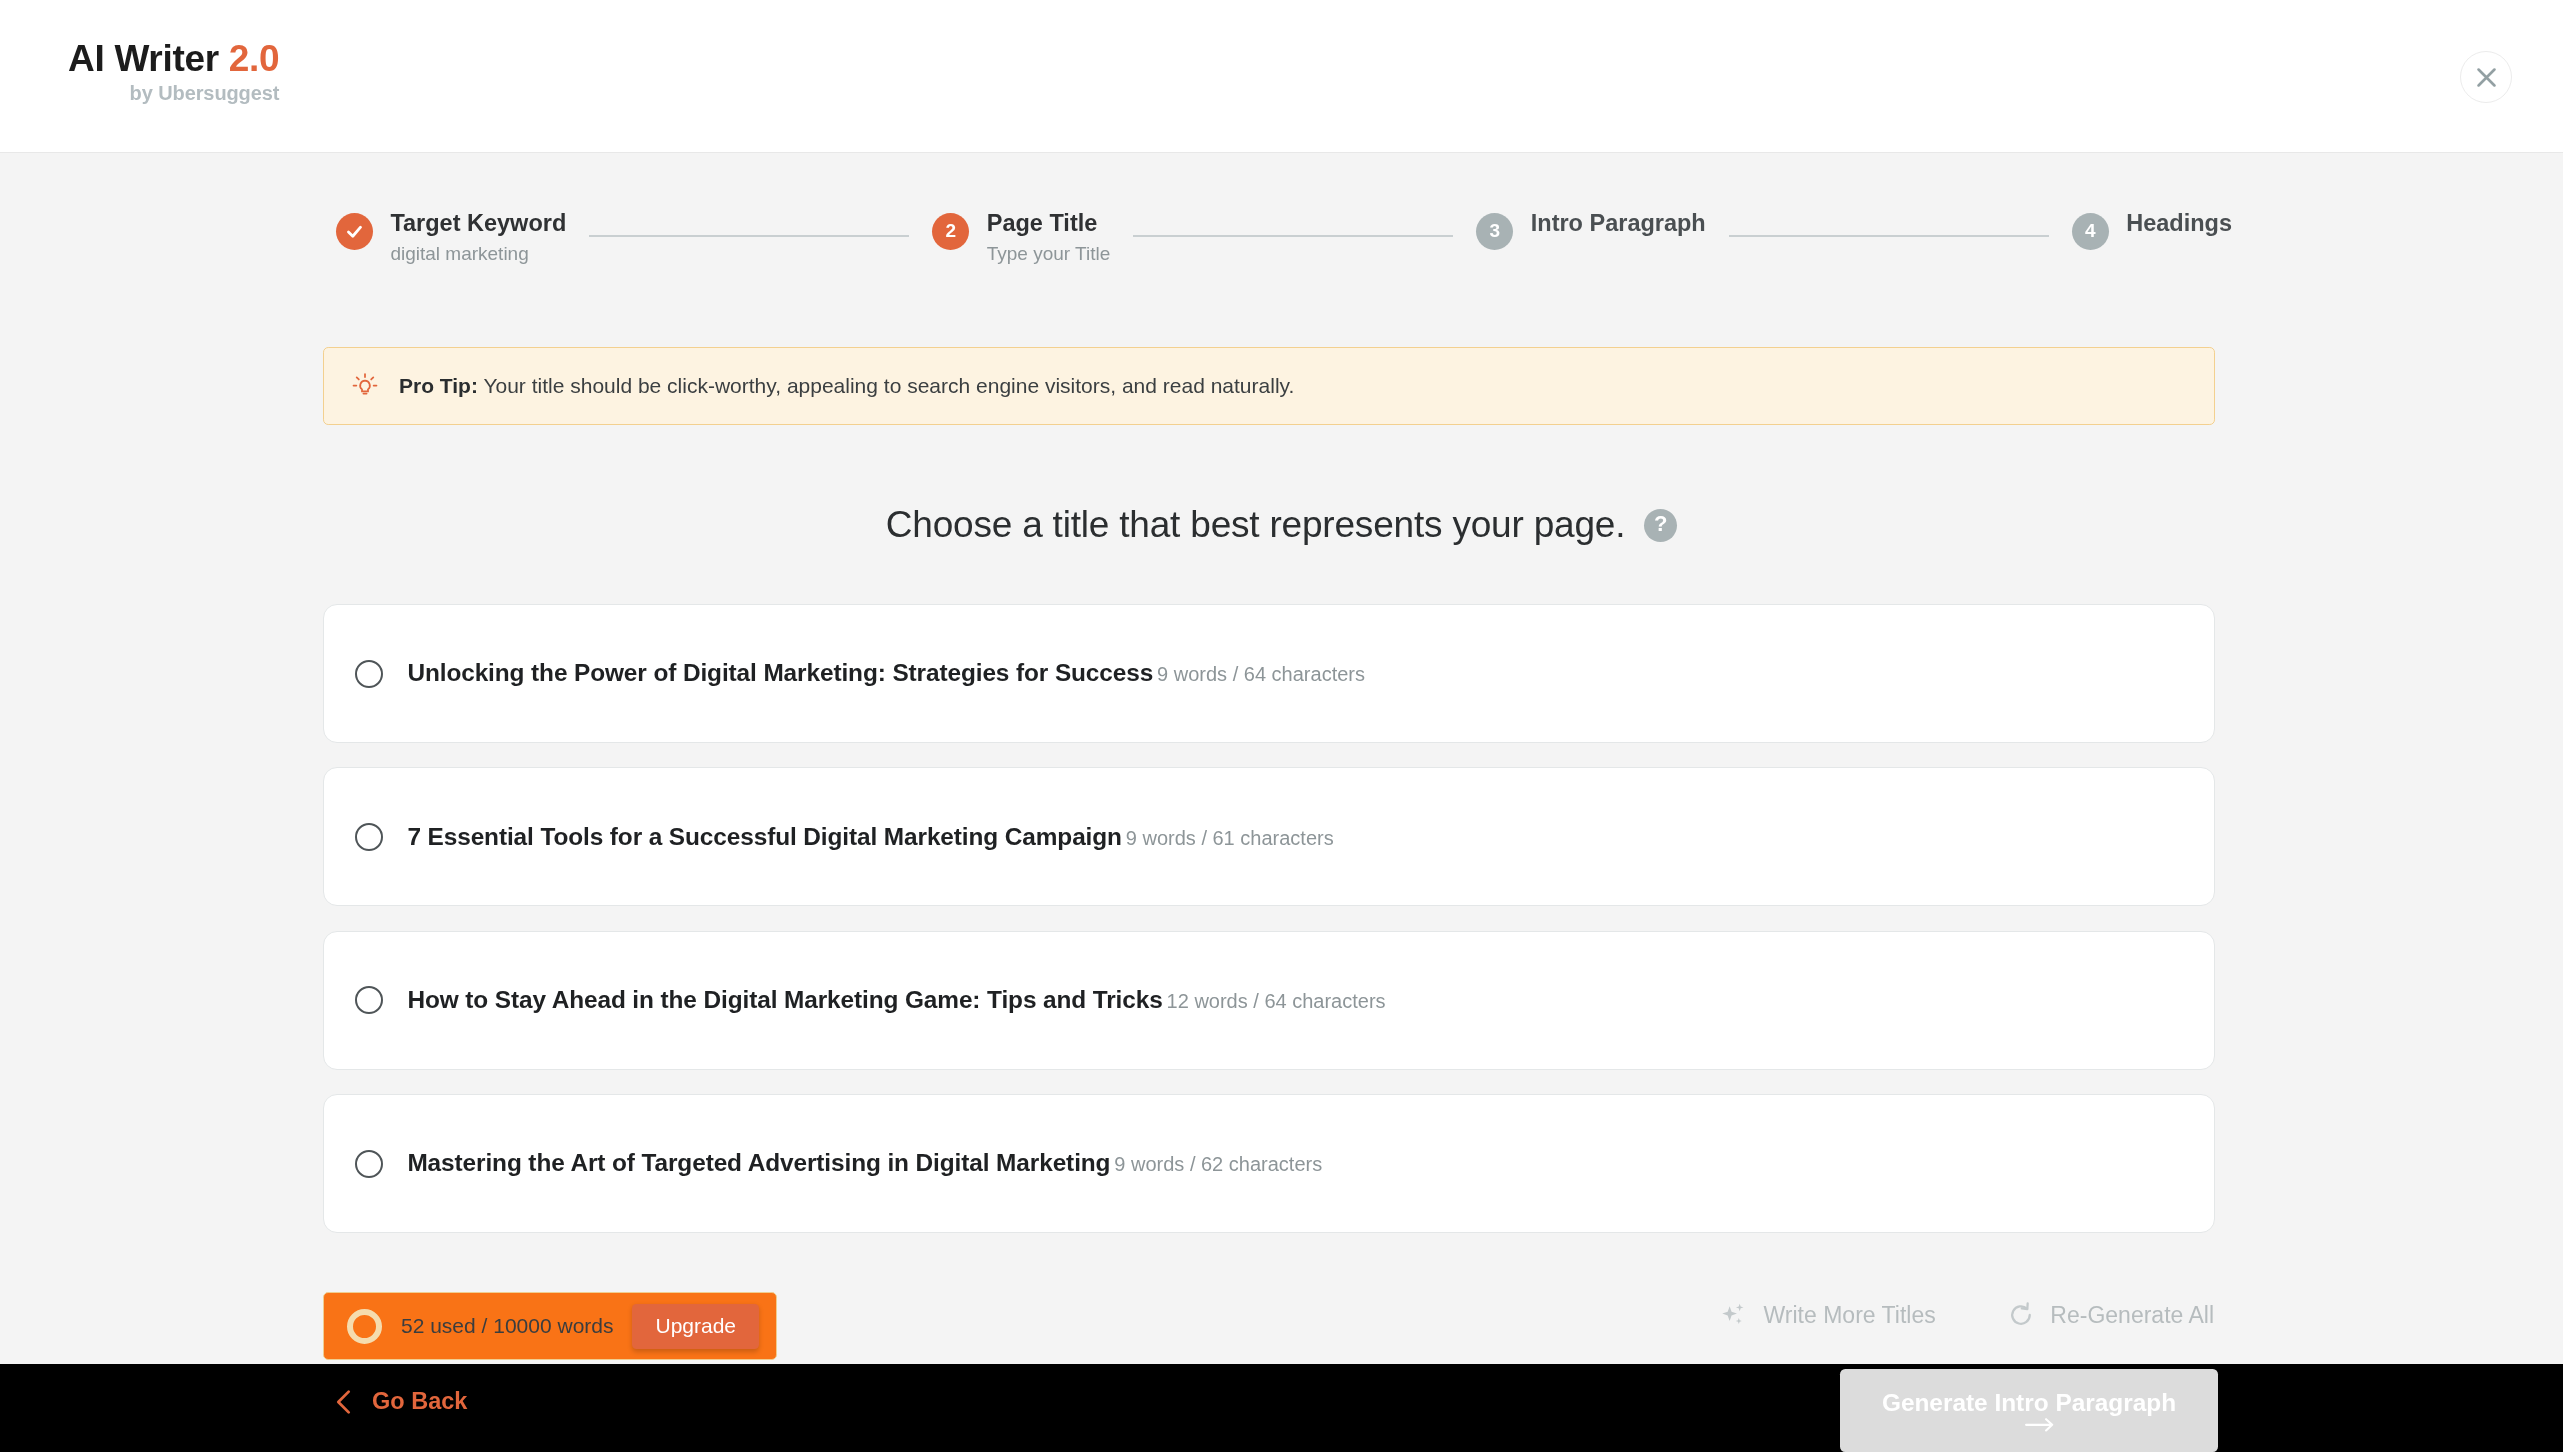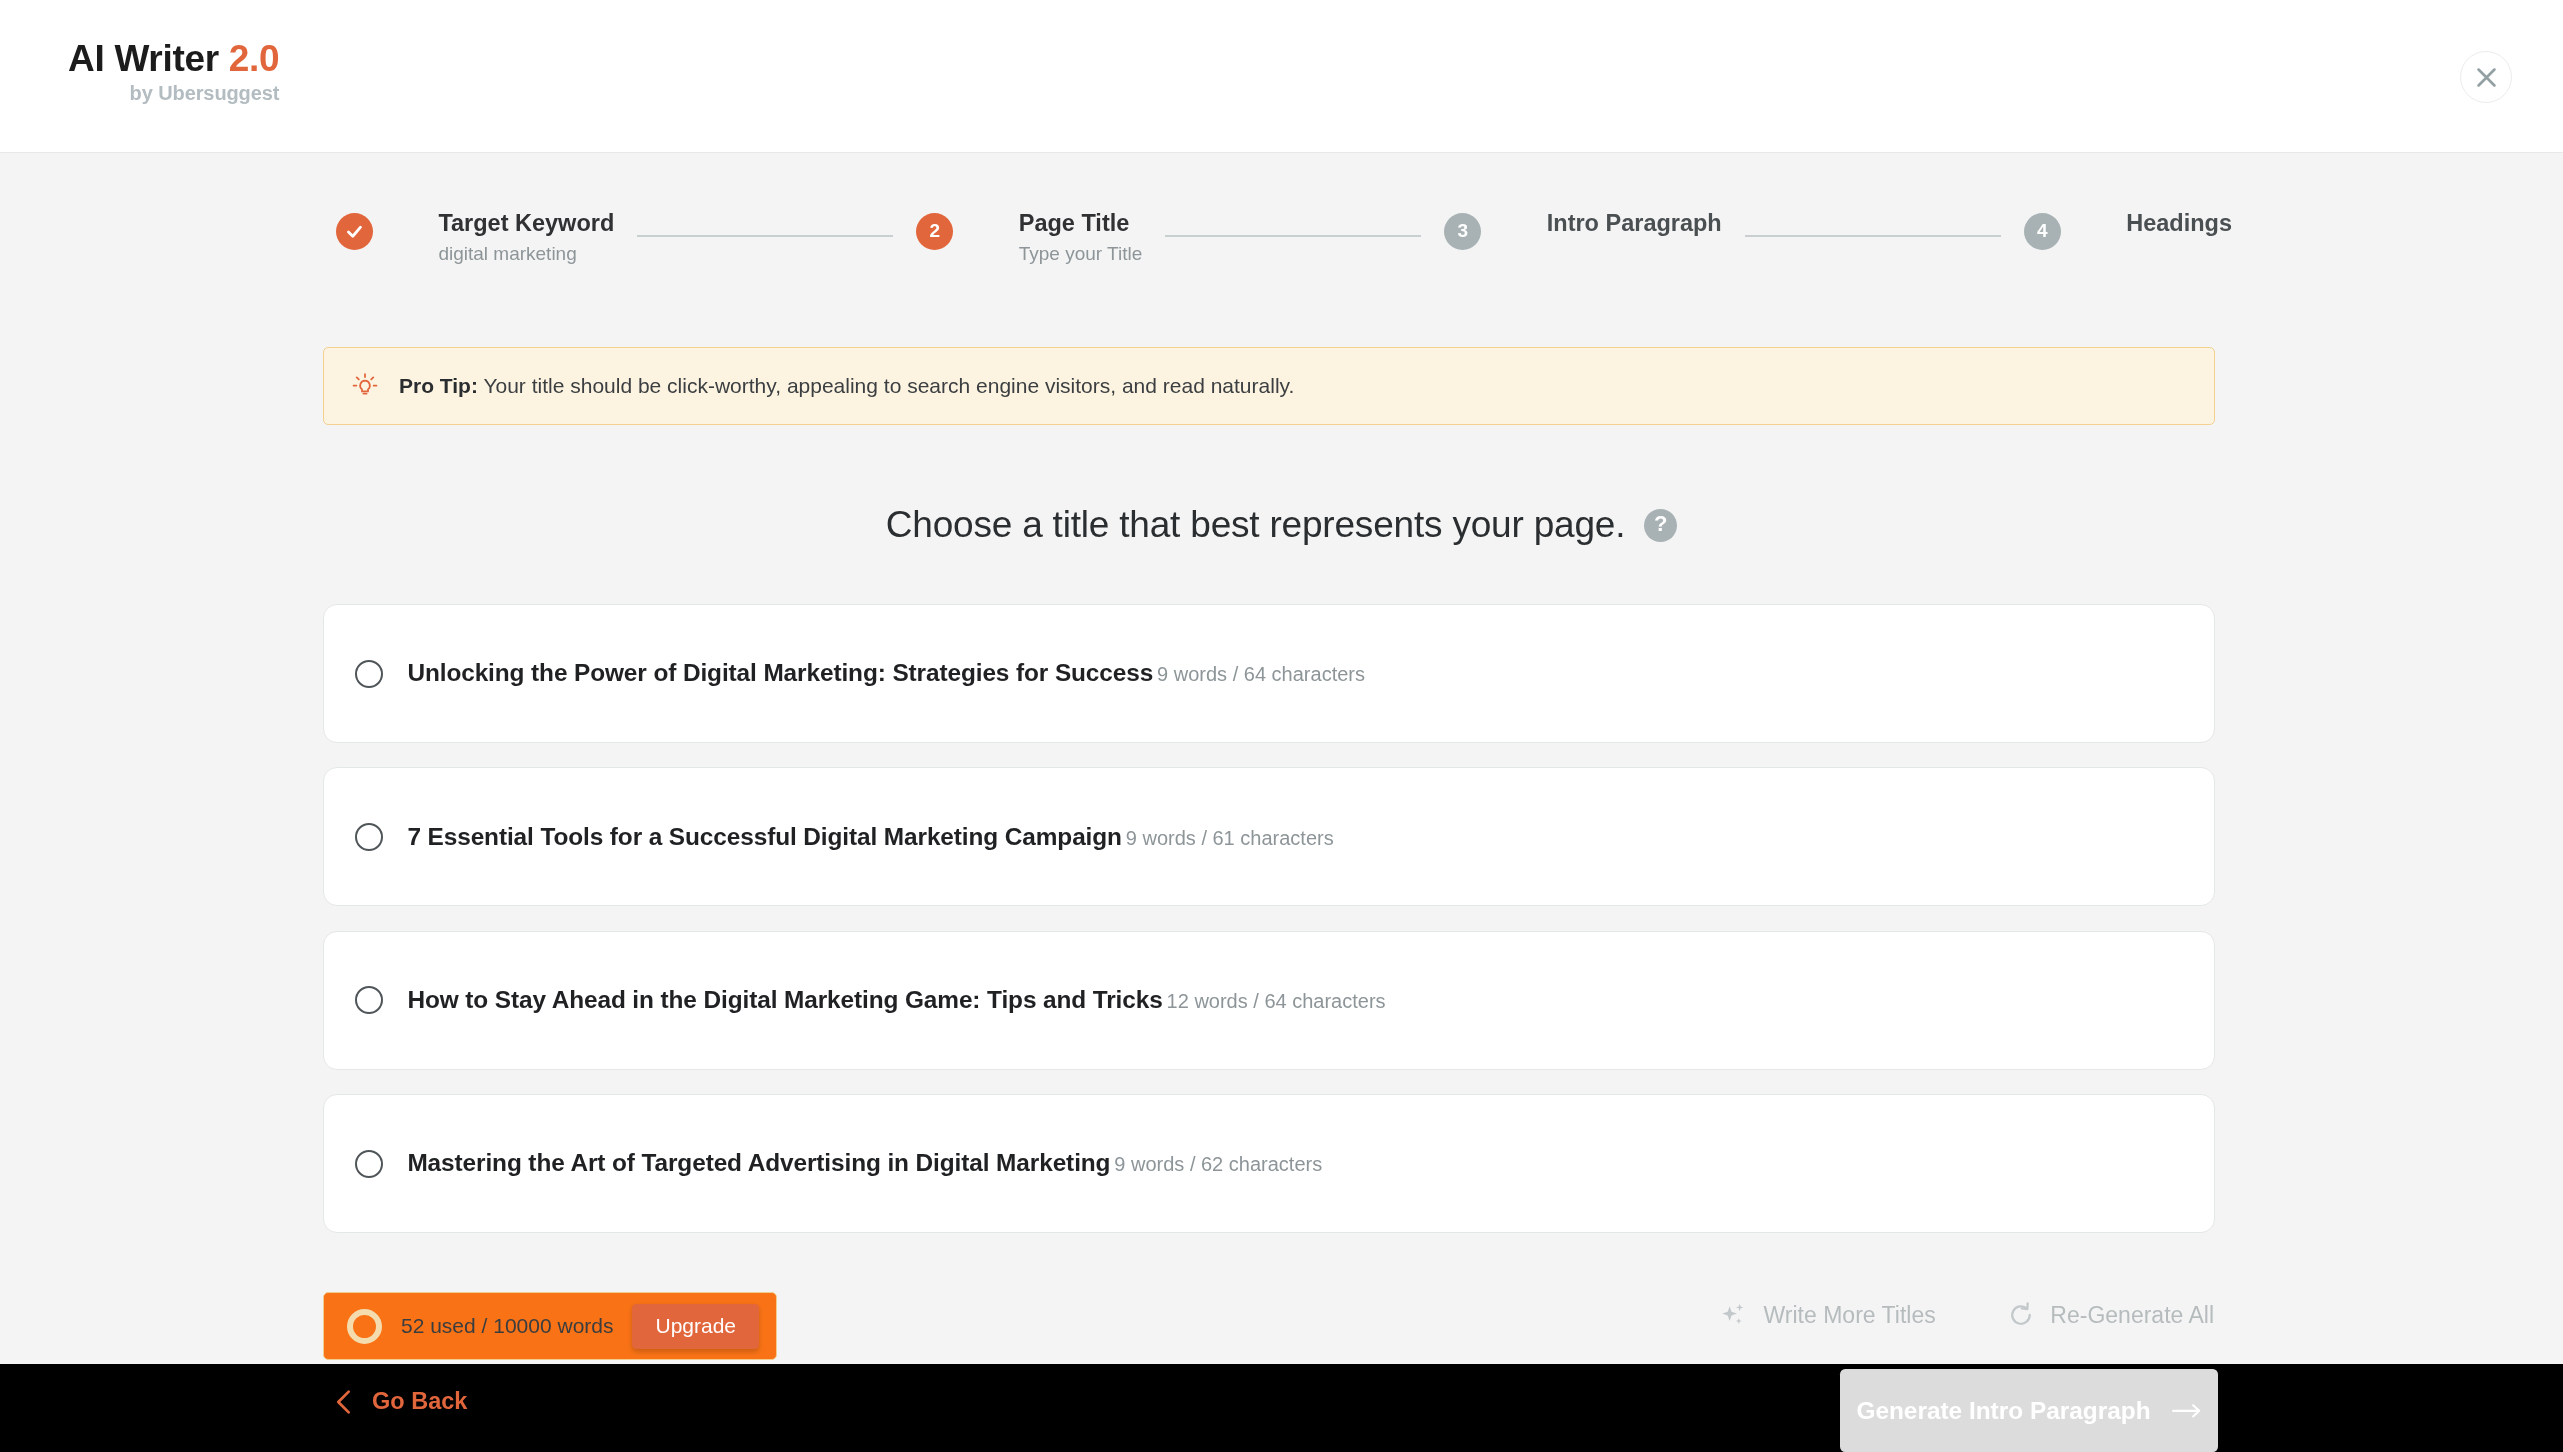--- a/index.html
+++ b/index.html
@@ -76,21 +76,20 @@
     left: 336px;
     width: 1896px;
     height: 70px;
     display: flex;
     align-items: flex-start;
   }
   .step {
     display: flex;
     align-items: flex-start;
     flex: 0 0 auto;
-    gap: 48px;
   }
   .step-circle {
     width: 37px;
     height: 37px;
     border-radius: 50%;
     display: flex;
     align-items: center;
     justify-content: center;
     flex: 0 0 auto;
     font-size: 19px;
@@ -321,20 +320,21 @@
     border: none;
     border-radius: 5.2px;
     color: #ffffff;
     font-size: 24.4px;
     font-weight: 700;
     font-family: "Liberation Sans", sans-serif;
     display: flex;
     align-items: center;
     justify-content: center;
     cursor: default;
+    flex-direction: column;
   }
   .generate-btn .arrow { margin-left: 21px; display: flex; align-items: center; }
 </style>
 </head>
 <body>
 
 <div class="app">
 
   <div class="header">
     <div class="brand">

